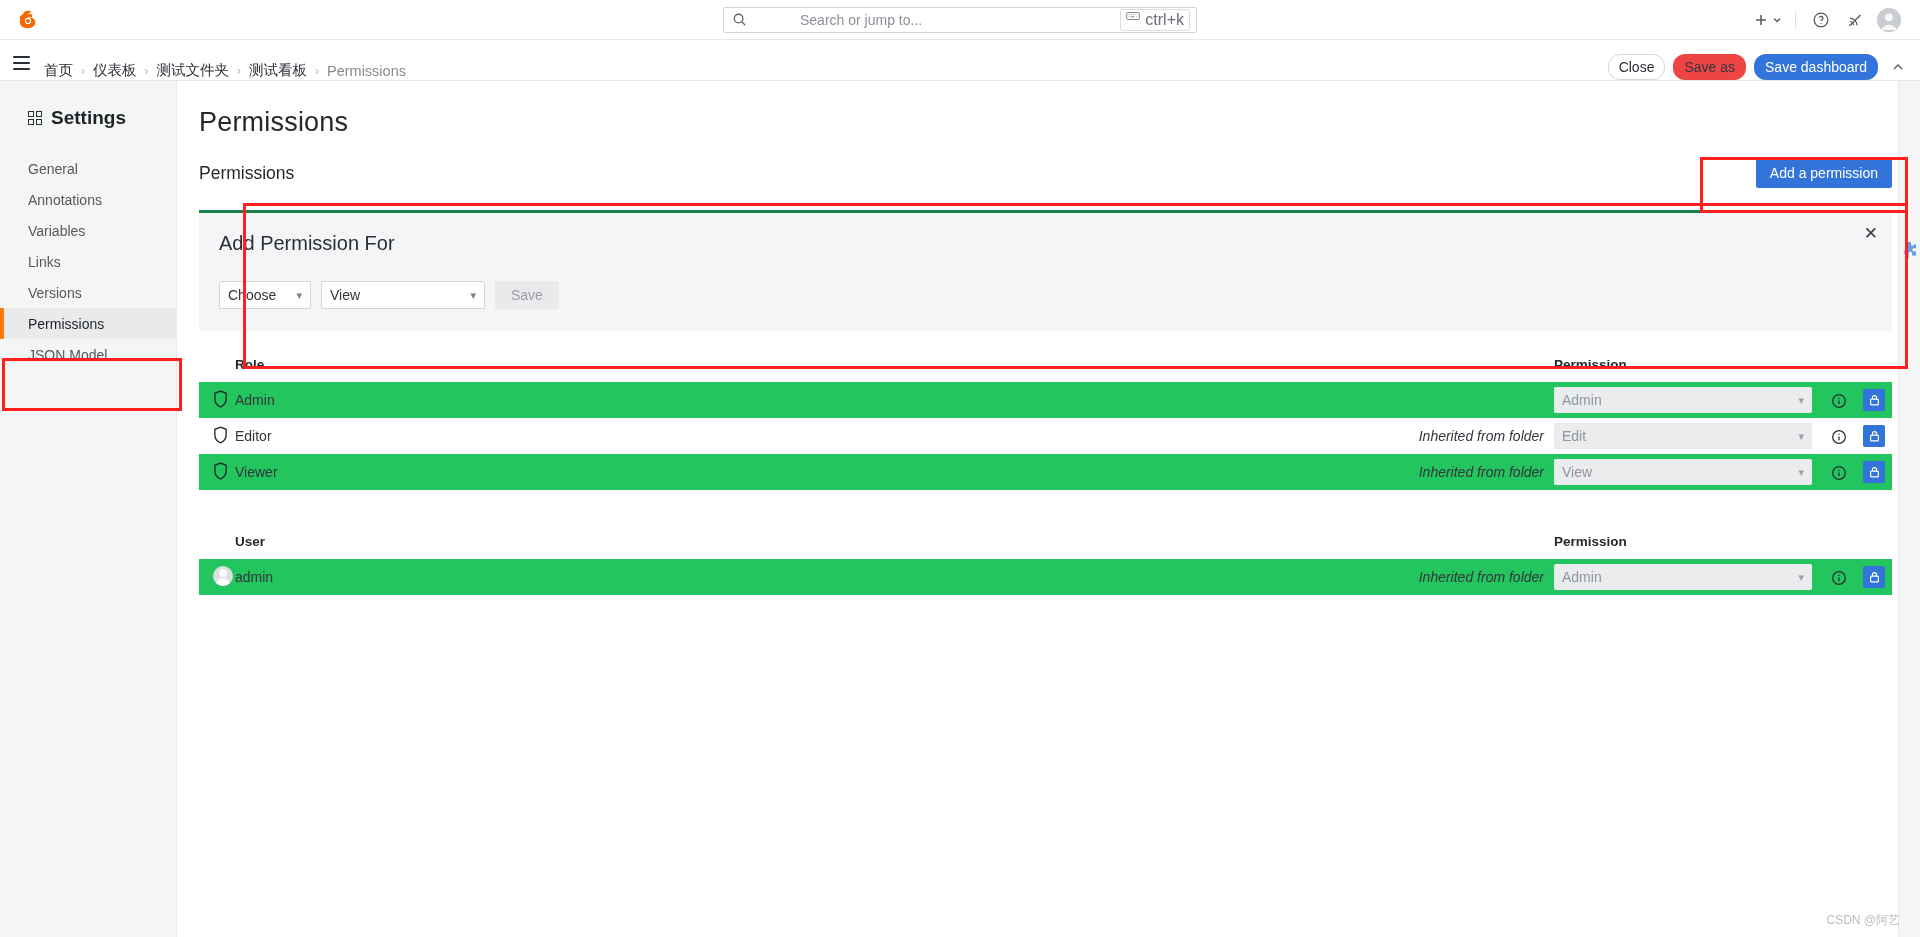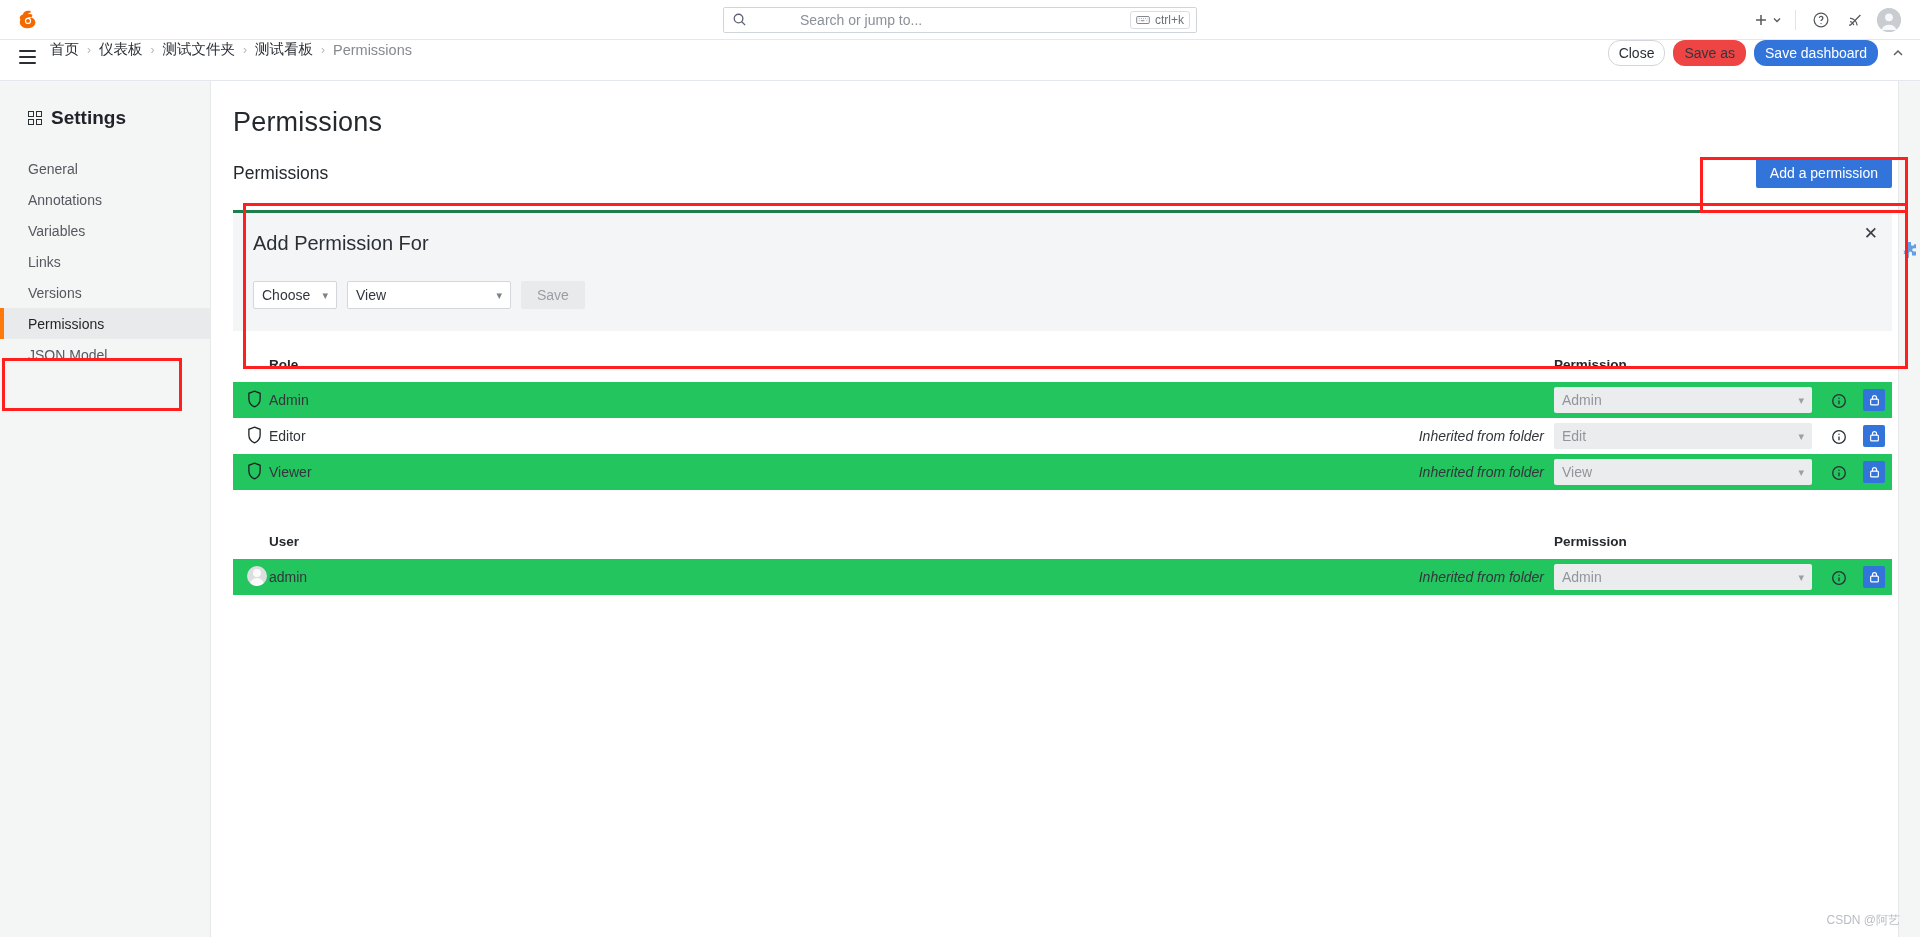--- a/index.html
+++ b/index.html
@@ -18,55 +18,55 @@
   .logo svg { width: 22px; height: 22px; }
   .search-wrap { position: absolute; left: 50%; transform: translateX(-50%); }
   .searchbox {
     width: 474px; height: 26px; border: 1px solid #d0d5da; border-radius: 2px;
     background: #fff; display: flex; align-items: center; padding: 0 6px 0 8px;
     font-size: 14px; color: #8e9299; gap: 45px;
   }
   .searchbox .s-icon { width: 15px; height: 15px; margin-right: 8px; flex: none; color: #5c6370; }
   .searchbox .s-ph { flex: 1; color: #8b9098; }
   .kbd {
-    display: flex; align-items: center; gap: 5px; font-size: 12px; color: #6b7078;
+    display: flex; gap: 5px; font-size: 16px; color: #6b7078;
     border: 1px solid #dadde1; border-radius: 3px; padding: 1px 5px; background: #fff;
   }
   .kbd svg { width: 14px; height: 10px; }
   .top-right {
     position: absolute; right: 14px; display: flex; align-items: center; gap: 0;
   }
   .tr-item { display: flex; align-items: center; justify-content: center;
     width: 34px; height: 30px; color: #55585e; cursor: pointer; }
   .tr-plus { display: flex; align-items: center; gap: 2px; color: #55585e; padding-right: 4px;}
   .tr-sep { width: 1px; height: 20px; background: #e0e3e7; margin: 0 8px; }
   .avatar-top { width: 24px; height: 24px; border-radius: 50%; background: #c7cacd;
     display: flex; align-items: flex-end; justify-content: center; overflow: hidden; }
   
   .navbar {
     height: 41px; width: 100%; background: #fff; border-bottom: 1px solid #e4e7eb;
-    display: flex; align-items: flex-start; padding: 0 14px 0 10px; position: relative;
+    display: flex; align-items: flex-end; padding: 0 14px 0 4px; position: relative;
   }
   .hamburger { width: 34px; height: 34px; display: flex; flex-direction: column;
     justify-content: center; align-items: center; gap: 4px; cursor: pointer; }
   .hamburger i { display: block; width: 17px; height: 2px; background: #2a2f35; border-radius: 1px; }
   .crumbs { display: flex; align-items: center; font-size: 14.5px; color: #2a2f35; margin-left: 6px; }
   .crumbs a { color: #2a2f35; text-decoration: none; cursor: pointer; }
   .crumbs .last { color: #86898f; }
   .crumb-sep { color: #b3b7bc; margin: 0 8px; font-size: 12px; }
   .nav-actions { position: absolute; right: 14px; display: flex; align-items: center; gap: 8px; }
   .btn { font-family: inherit; font-size: 14px; height: 26px; border-radius: 12px;
     padding: 0 10px; cursor: pointer; display: flex; align-items: center; border: 1px solid transparent; }
   .btn-outline { background: #fff; border-color: #d2d5d9; color: #2a2f35; }
   .btn-secondary { background: #ef4444; color: #33373d; }
   .btn-primary { background: #3274d9; color: #fff; font-weight: 500; }
   .chev-up { color: #5c6167; padding-left: 4px; cursor: pointer; display:flex; align-items:center;}
   
   .page { display: flex; height: calc(937px - 81px); background: #fff; }
-  .sidebar { width: 211px; background: #f4f5f5; border-right: 1px solid #e6e8ea;
+  .sidebar { width: 177px; background: #f4f5f5; border-right: 1px solid #e6e8ea;
     padding-top: 26px; position: relative; }
   .settings-title { display: flex; align-items: center; gap: 9px; padding: 0 28px;
     font-size: 19px; font-weight: 600; color: #1f2328; margin-bottom: 24px; }
   .grid-icon { display: grid; grid-template-columns: 6px 6px; grid-template-rows: 6px 6px; gap: 2px; }
   .grid-icon i { display:block; width: 6px; height: 6px; border: 1.3px solid #2a2f35; }
   .side-item { height: 31px; display: flex; align-items: center; padding: 0 28px;
     font-size: 14px; color: #55585e; cursor: pointer; position: relative; }
   .side-item.active { background: #e9eaeb; color: #1f2328; }
   .side-item.active::before { content: ""; position: absolute; left: 0; top: 0; bottom: 0;
     width: 4px; background: #ff780a; }
@@ -82,21 +82,21 @@
   .add-card-title { font-size: 20px; color: #2a2f35; margin-bottom: 26px; }
   .close-x { position: absolute; right: 14px; top: 12px; font-size: 17px; color: #3a3f45;
     cursor: pointer; line-height: 1; }
   .add-row { display: flex; align-items: center; gap: 10px; }
   .select {
     height: 28px; background: #fff; border: 1px solid #d3d6da; border-radius: 2px;
     display: flex; align-items: center; padding: 0 8px; font-size: 14px; color: #32363c;
     cursor: pointer; justify-content: space-between; gap: 10px;
   }
   .select .cv { color: #7c8088; font-size: 11px; }
-  .sel-choose { width: 84px; text-align: center; }
+  .sel-choose { width: 92px; text-align: center; }
   .sel-view { width: 164px; }
   .btn-save-disabled {
     height: 28px; background: #e8eaec; color: #9a9ea4; font-size: 14px;
     border: none; border-radius: 2px; padding: 0 16px; cursor: default;
   }
   
   .tbl { width: 100%; margin-top: 18px; border-collapse: collapse; }
   .tbl th { text-align: left; font-size: 13.5px; font-weight: 600; color: #24292e;
     padding: 8px 0 10px 0; margin-top: 40px; }
   .tbl td { font-size: 14px; color: #32363c; padding: 0; height: 36px; vertical-align: middle; }

